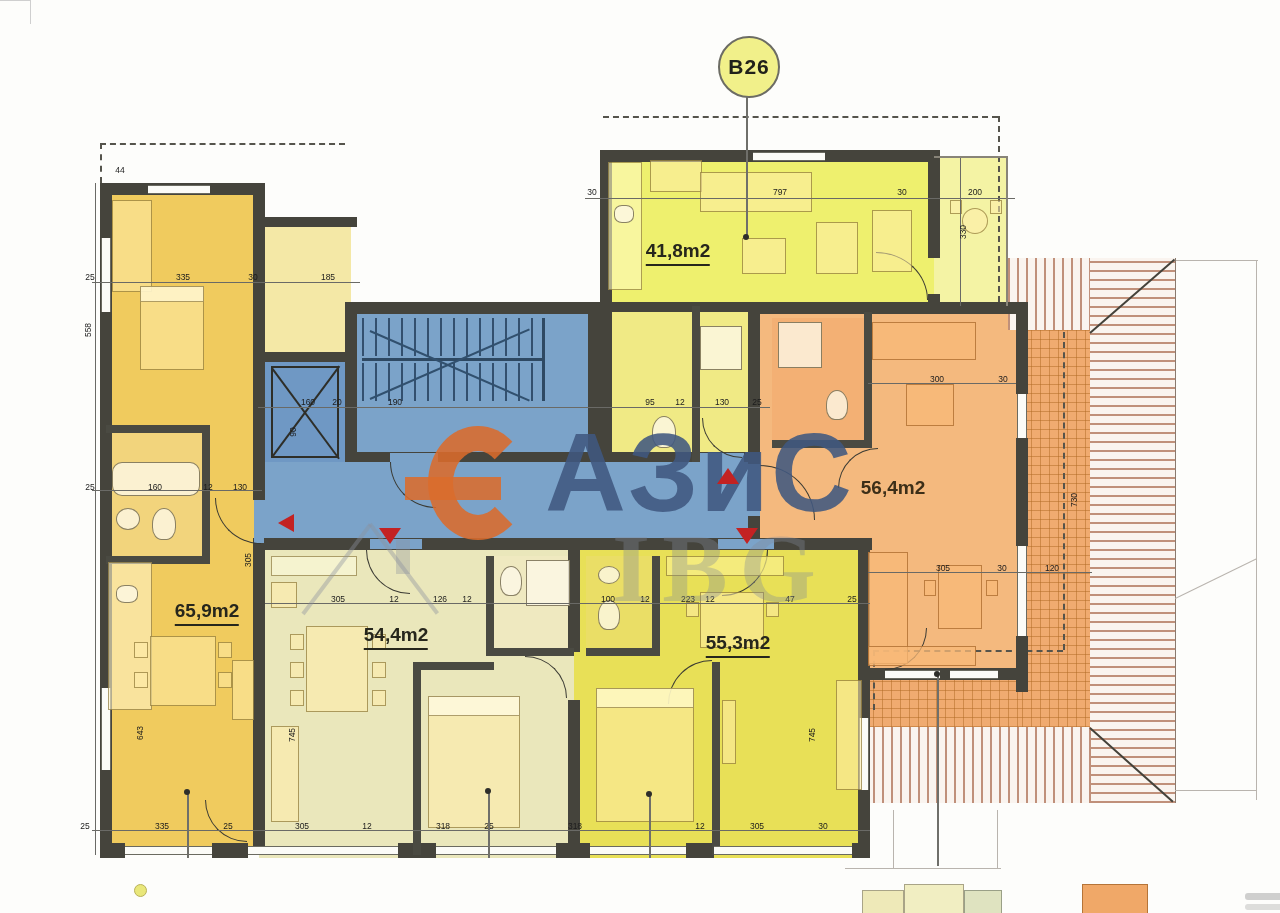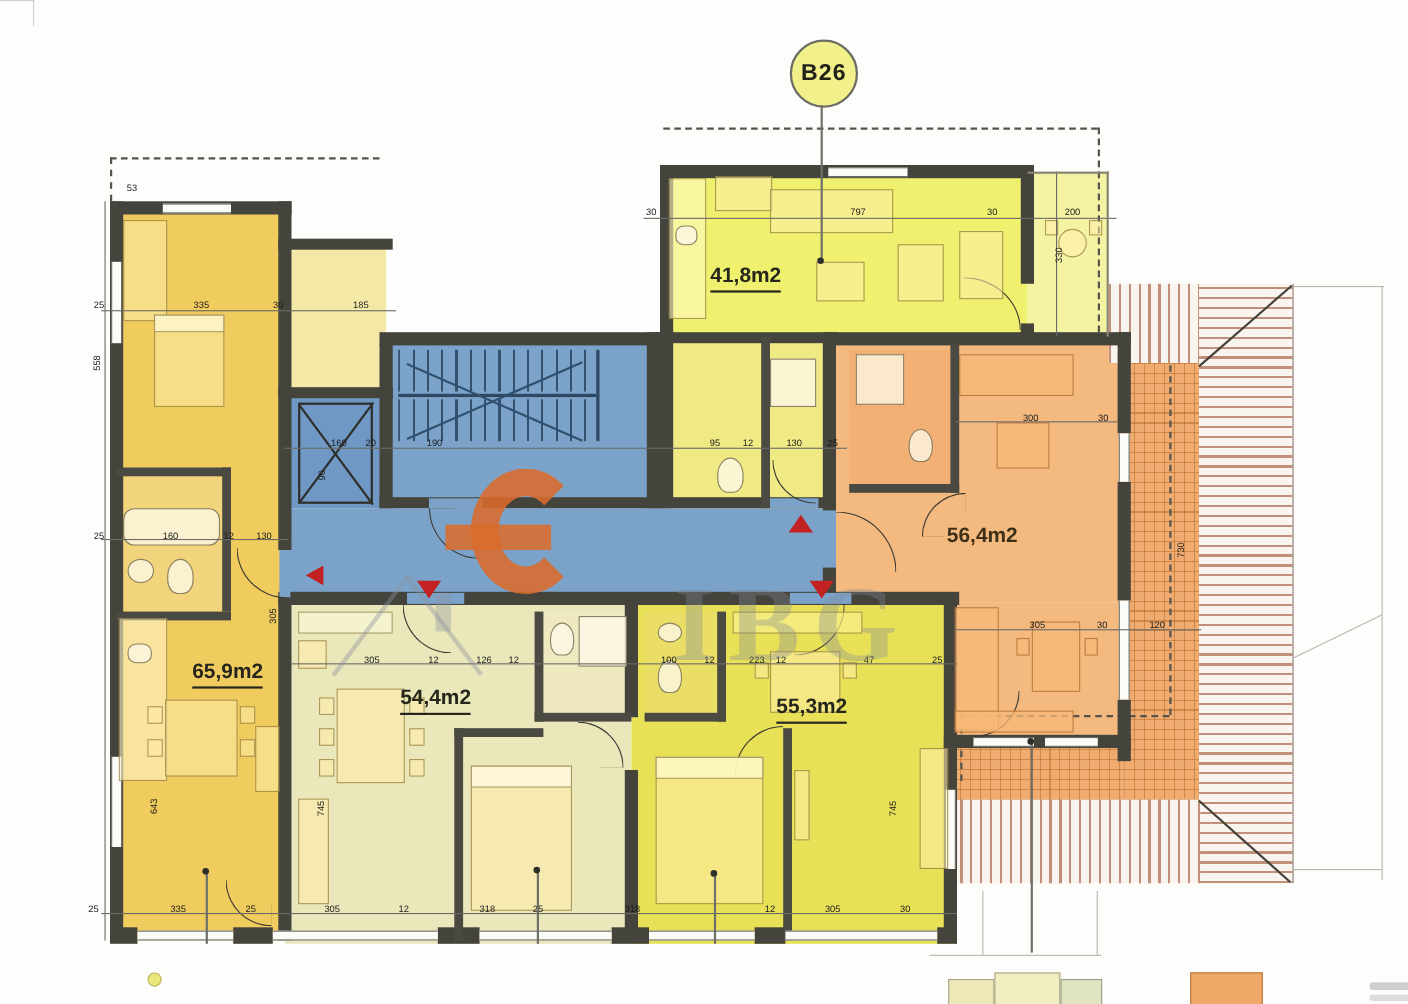--- a/index.html
+++ b/index.html
@@ -243,21 +243,21 @@
   <div class="dim" style="left:868px;top:572px;width:224px;height:1px;"></div>
   <div class="dim" style="left:265px;top:603px;width:605px;height:1px;"></div>
   <div class="dim" style="left:92px;top:830px;width:778px;height:1px;"></div>
   <div class="dim" style="left:95px;top:183px;width:1px;height:672px;"></div>
   <div class="dim" style="left:960px;top:156px;width:1px;height:150px;"></div>
   <div id="dims" class="abs" style="left:0;top:0;width:100%;height:100%;">
       <span class="dimlbl" style="left: 592px; top: 193px;">30</span>
       <span class="dimlbl" style="left: 780px; top: 193px;">797</span>
       <span class="dimlbl" style="left: 902px; top: 193px;">30</span>
       <span class="dimlbl" style="left: 975px; top: 193px;">200</span>
-      <span class="dimlbl" style="left: 120px; top: 171px;">53</span>
+      <span class="dimlbl" style="left: 120px; top: 171px;">44</span>
       <span class="dimlbl" style="left: 90px; top: 278px;">25</span>
       <span class="dimlbl" style="left: 183px; top: 278px;">335</span>
       <span class="dimlbl" style="left: 253px; top: 278px;">30</span>
       <span class="dimlbl" style="left: 328px; top: 278px;">185</span>
       <span class="dimlbl" style="left: 308px; top: 403px;">160</span>
       <span class="dimlbl" style="left: 337px; top: 403px;">20</span>
       <span class="dimlbl" style="left: 395px; top: 403px;">190</span>
       <span class="dimlbl" style="left: 650px; top: 403px;">95</span>
       <span class="dimlbl" style="left: 680px; top: 403px;">12</span>
       <span class="dimlbl" style="left: 722px; top: 403px;">130</span>
@@ -297,20 +297,21 @@
       <span class="dimlbl rot" style="left: 812px; top: 735px;">745</span>
       <span class="dimlbl rot" style="left: 292px; top: 735px;">745</span>
       <span class="dimlbl rot" style="left: 140px; top: 733px;">643</span>
       <span class="dimlbl rot" style="left: 293px; top: 432px;">90</span>
       <span class="dimlbl rot" style="left: 88px; top: 330px;">558</span>
       <span class="dimlbl rot" style="left: 248px; top: 560px;">305</span>
     </div>
 
   <div class="abs" style="left:428px;top:426px;width:100px;height:114px;border:25px solid rgba(219,108,44,.88);border-right-color:transparent;border-radius:50%;box-sizing:border-box;"></div>
   <div class="abs" style="left:405px;top:477px;width:96px;height:23px;background:rgba(219,108,44,.88);"></div>
+  <div class="abs" style="left:545px;top:408px;font-family:'Liberation Sans',sans-serif;font-weight:bold;font-size:112px;letter-spacing:2px;color:rgba(64,88,128,.88);">АЗиС</div>
   <div class="abs" style="left:612px;top:512px;font-family:'Liberation Serif',serif;font-weight:bold;font-size:98px;letter-spacing:12px;color:rgba(128,138,152,.35);">IBG</div>
   <div class="dg" style="left:303px;top:612px;width:112px;height:4px;background:rgba(140,146,158,.4);transform:rotate(-53deg);"></div>
   <div class="dg" style="left:370px;top:522px;width:112px;height:4px;background:rgba(140,146,158,.4);transform:rotate(53deg);"></div>
   <div class="abs" style="left:396px;top:540px;width:14px;height:34px;background:rgba(140,146,158,.35);"></div>
 
   <div class="abs" style="left:718px;top:36px;width:58px;height:58px;border-radius:50%;background:#f1f08a;border:2px solid #6c6c64;
               display:flex;align-items:center;justify-content:center;">
     <span style="font-weight:bold;font-size:21px;color:#21211a;letter-spacing:1px;">B26</span>
   </div>
   <div class="leader" style="left:746px;top:96px;width:2px;height:140px;"></div>

